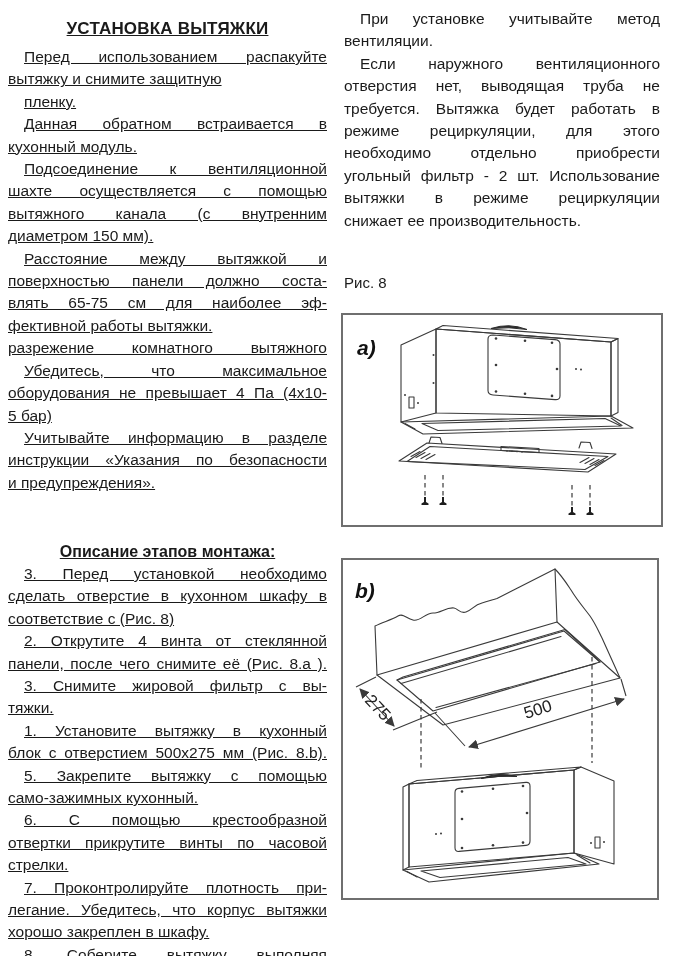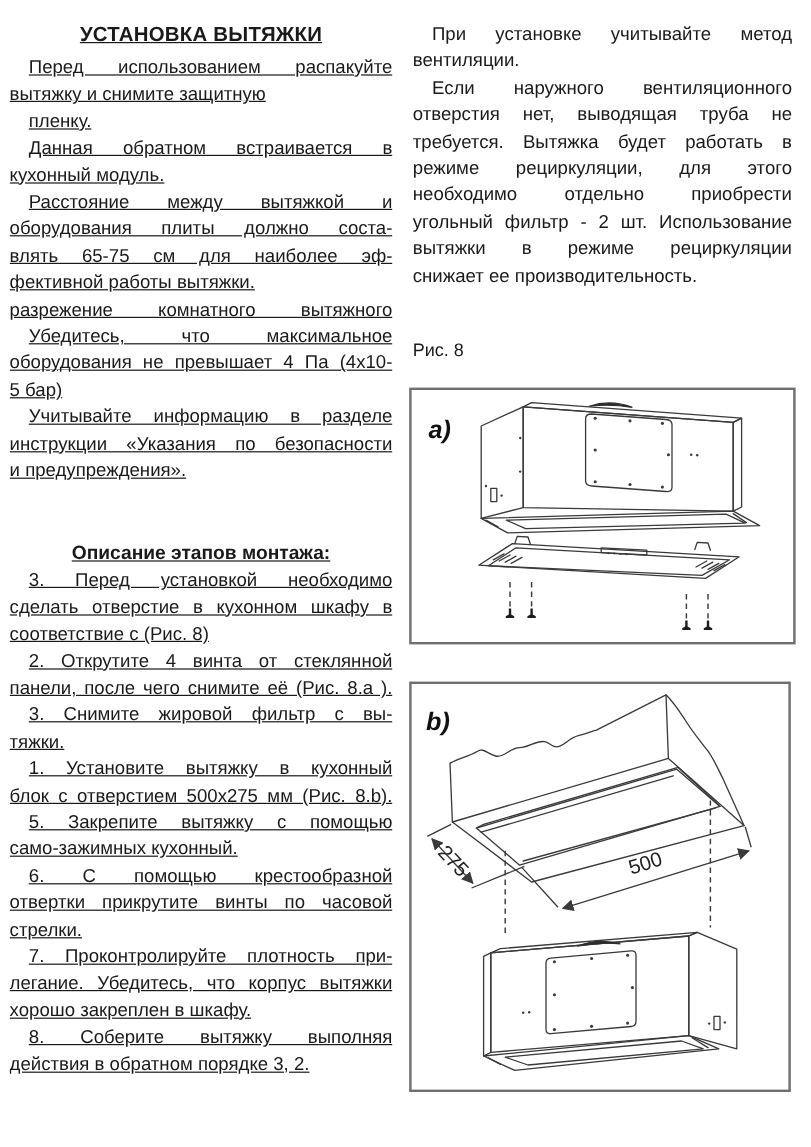--- a/index.html
+++ b/index.html
@@ -3,21 +3,21 @@
 <meta charset="utf-8">
 <style>
   html,body { margin:0; padding:0; background:#e8e8e8; }
   .page {
     position:relative; width:676px; height:956px; background:#ffffff;
     font-family:"Liberation Sans", sans-serif; color:#1a1a1a; overflow:hidden;
     margin:0 auto;
   }
   .col { position:absolute; top:0; }
   #colL { left:8px;  top:18px;  width:319px;text-decoration:underline; }
-  #colR { left:344px; top:18px; width:316px; }
+  #colR { left:344px; top:8px; width:316px; }
 
   .ln { font-size:15.5px; line-height:22.42px; height:22.42px; overflow:hidden; }
   .j  { text-align:justify; text-align-last:justify; }
   .i  { padding-left:16px; }
   .title { font-size:17px; font-weight:bold; text-align:center; line-height:22px; height:28px; letter-spacing:.2px; }
   .hdg   { font-size:16px; font-weight:bold; text-align:center; line-height:22.42px; height:22.42px;margin-top:24px; }
   .spacer { height:22.42px; }
 
   .figcap { font-size:15px; line-height:22px; height:22px; margin-top:40px; }
 
@@ -46,22 +46,28 @@
     <div>
       <div class="ln i j">Перед использованием распакуйте</div>
       <div class="ln">вытяжку и снимите защитную</div>
       <div class="ln i">пленку.</div>
     </div>
     <div>
       <div class="ln i j">Данная обратном встраивается в</div>
       <div class="ln">кухонный модуль.</div>
     </div>
     <div>
+      <div class="ln i j">Подсоединение к вентиляционной</div>
+      <div class="ln j">шахте осуществляется с помощью</div>
+      <div class="ln j">вытяжного канала (с внутренним</div>
+      <div class="ln">диаметром 150 мм).</div>
+    </div>
+    <div>
       <div class="ln i j">Расстояние между вытяжкой и</div>
-      <div class="ln j">оборудования плиты должно соста-</div>
+      <div class="ln j">поверхностью панели должно соста-</div>
       <div class="ln j">влять 65-75 см для наиболее эф-</div>
       <div class="ln">фективной работы вытяжки.</div>
     </div>
     <div>
       <div class="ln j">разрежение комнатного вытяжного</div>
       <div class="ln i j">Убедитесь, что максимальное</div>
       <div class="ln j">оборудования не превышает 4 Па (4х10-</div>
       <div class="ln">5 бар)</div>
     </div>
     <div>

